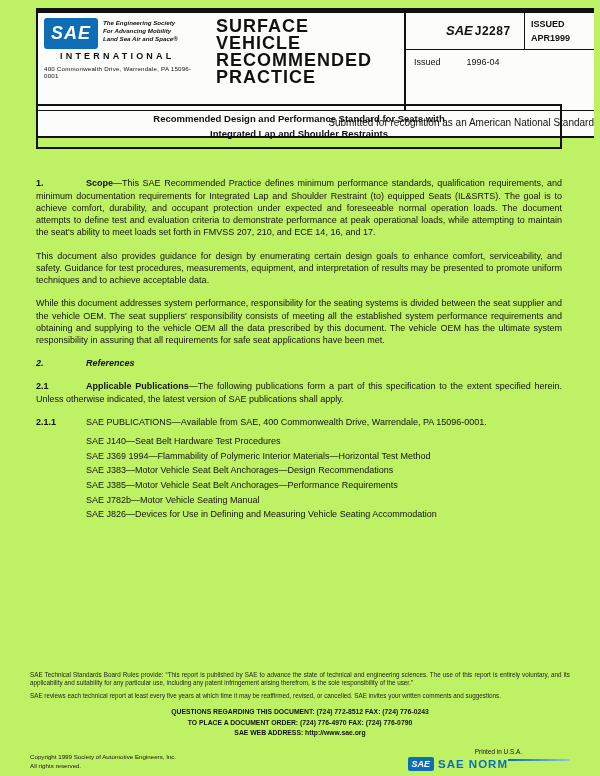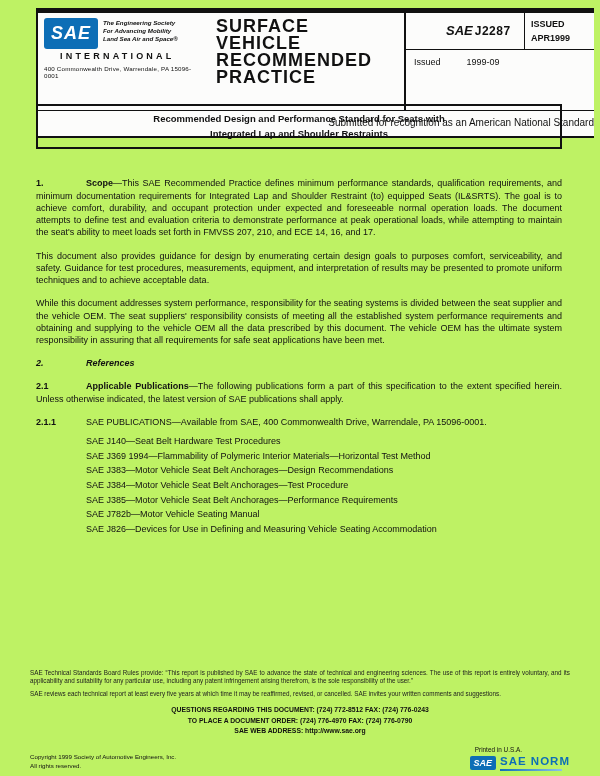--- a/index.html
+++ b/index.html
@@ -46,21 +46,21 @@
   
   .footer { position:absolute; left:30px; right:30px; bottom:5px; }
   .disc { font-size:6.3px; line-height:1.35; text-align:justify; margin-bottom:4px; color:#1c1c1c; }
   .contact { text-align:center; font-weight:bold; font-size:6.8px; line-height:1.55; margin-top:7px; }
   .bottom-row { display:flex; justify-content:space-between; margin-top:9px; align-items:flex-end; }
   .copyright { font-size:6.2px; line-height:1.45; }
   .right-col { text-align:right; }
   .printed { font-size:6.4px; margin-bottom:2px; margin-right:48px; }
   .norm { display:flex; align-items:center; gap:4px; justify-content:flex-end; }
   .norm-badge { background:#0d6eb6; color:#fff; font-style:italic; font-weight:bold; font-size:9px; padding:2px 4px; border-radius:2px; }
-  .norm-right { display:flex; flex-direction:column; align-items:flex-start; }
+  .norm-right { display:flex; flex-direction:row; align-items:flex-start; }
   .norm-text { color:#0d6eb6; font-weight:bold; font-size:11.5px; letter-spacing:1px; line-height:1.1; }
   .norm-bar { width:62px; height:2.5px; background:linear-gradient(90deg,#0d6eb6,#8cc3e6); margin-top:1px; }
 </style>
 </head>
 <body>
 
 <div class="page">
 
   <div class="header">
     <div class="hgrid">
@@ -84,53 +84,52 @@
       <div class="right-cell">
         <div class="num-row">
           <div class="docnum">
             <span class="sae-mark">SAE</span><span class="jnum">J2287</span>
           </div>
           <div class="issued-box">ISSUED
 APR1999</div>
         </div>
         <div class="issued-row">
           <span>Issued</span>
-          <span>1999-09</span>
+          <span>1996-04</span>
         </div>
       </div>
     </div>
 
     <div class="ansi-row">Submitted for recognition as an American National Standard</div>
   </div>
 
   <div class="main">
 
     <div class="title-box">Recommended Design and Performance Standard for Seats with
 Integrated Lap and Shoulder Restraints</div>
 
     <div class="bodytext">
 
       <p class="para"><span class="num">1.</span><span class="lead">Scope</span><span>—This SAE Recommended Practice defines minimum performance standards, qualification requirements, and minimum documentation requirements for Integrated Lap and Shoulder Restraint (to) equipped Seats (IL&amp;SRTS).  The goal is to achieve comfort, durability, and occupant protection under expected and foreseeable normal operation loads.  The document attempts to define test and evaluation criteria to demonstrate performance at peak operational loads, while attempting to maintain the seat's ability to meet loads set forth in FMVSS 207, 210, and ECE 14, 16, and 17.</span></p>
 
-      <p class="para">This document also provides guidance for design by enumerating certain design goals to purposes comfort, serviceability, and safety.  Guidance for test procedures, measurements, equipment, and interpretation of results may be presented to promote uniform techniques and to achieve acceptable data.</p>
+      <p class="para">This document also provides guidance for design by enumerating certain design goals to enhance comfort, serviceability, and safety.  Guidance for test procedures, measurements, equipment, and interpretation of results may be presented to promote uniform techniques and to achieve acceptable data.</p>
 
       <p class="para">While this document addresses system performance, responsibility for the seating systems is divided between the seat supplier and the vehicle OEM.  The seat suppliers' responsibility consists of meeting all the established system performance requirements and obtaining and supplying to the vehicle OEM all the data prescribed by this document.  The vehicle OEM has the ultimate system responsibility in assuring that all requirements for safe seat applications have been met.</p>
 
 
       <p class="para"><span class="num it">2.</span><span class="lead it">References</span></p>
 
       <p class="para"><span class="num">2.1</span><span class="lead">Applicable Publications</span><span>—The following publications form a part of this specification to the extent specified herein.  Unless otherwise indicated, the latest version of SAE publications shall apply.</span></p>
 
       <p class="para"><span class="num">2.1.1</span><span>SAE PUBLICATIONS—Available from SAE, 400 Commonwealth Drive, Warrendale, PA 15096-0001.</span></p>
 
       <div class="pubs">
         <div class="pub">SAE J140—Seat Belt Hardware Test Procedures</div>
         <div class="pub">SAE J369 1994—Flammability of Polymeric Interior Materials—Horizontal Test Method</div>
         <div class="pub">SAE J383—Motor Vehicle Seat Belt Anchorages—Design Recommendations</div>
-        <div class="pub">SAE J384—Motor Vehicle Seat Belt Anchorages—Test Procedure</div>
         <div class="pub">SAE J385—Motor Vehicle Seat Belt Anchorages—Performance Requirements</div>
         <div class="pub">SAE J782b—Motor Vehicle Seating Manual</div>
         <div class="pub">SAE J826—Devices for Use in Defining and Measuring Vehicle Seating Accommodation</div>
       </div>
 
     </div>
   </div>
 
   <div class="footer">
     <p class="disc">SAE Technical Standards Board Rules provide: “This report is published by SAE to advance the state of technical and engineering sciences.  The use of this report is entirely voluntary, and its applicability and suitability for any particular use, including any patent infringement arising therefrom, is the sole responsibility of the user.”</p>

